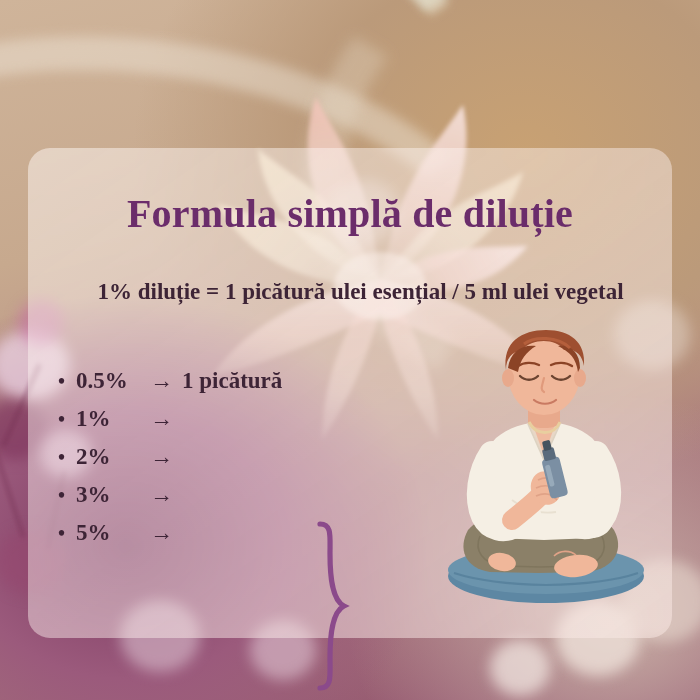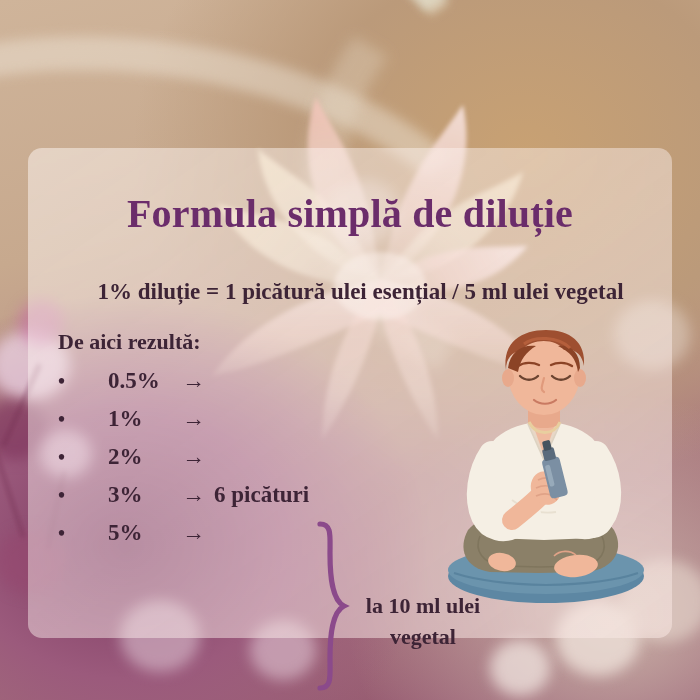--- a/index.html
+++ b/index.html
@@ -81,21 +81,21 @@
     transform:rotate(-14deg); filter:blur(7px);
   }
 
   
   .lotus { position:absolute; left:170px; top:30px; width:420px; height:420px; }
 
   
   .card {
     position:absolute;
     left:28px; top:148px; width:644px; height:490px;
-    border-radius:14px;
+    border-radius:22px;
     background:linear-gradient(145deg, rgba(255,248,244,.50) 0%, rgba(252,240,238,.46) 45%, rgba(250,232,228,.52) 100%);
     backdrop-filter:blur(1px);
   }
 
   .title {
     position:absolute; left:0; right:0; top:42px;
     text-align:center;
     font-size:40px; font-weight:700;
     color:#6b2d6b;
     letter-spacing:.2px;
@@ -117,21 +117,21 @@
 
   .list { position:absolute; left:30px; top:220px; width:280px; }
   .row {
     display:flex; align-items:baseline;
     height:38px;
     font-size:23px; font-weight:700;
     color:#3d2436;
     white-space:nowrap;
   }
   .bullet { width:18px; flex:none; font-size:20px; line-height:1; }
-  .pct { width:74px; flex:none;margin-left:32px; }
+  .pct { width:74px; flex:none; }
   .arrow { width:32px; flex:none; }
   .drops { flex:none; }
 
   .brace { position:absolute; left:282px; top:372px; width:46px; height:172px; }
 
   .brace-label {
     position:absolute; left:310px; top:442px; width:170px;
     text-align:center;
     font-size:22px; font-weight:700;
     color:#3d2436;
@@ -206,56 +206,54 @@
   <div class="stem st2"></div>
   <div class="stem st3"></div>
 </div>
 
 <div class="card">
 
   <div class="title">Formula simplă de diluție</div>
 
   <div class="subtitle">1% diluție = 1 picătură ulei esențial / 5 ml ulei vegetal</div>
 
-  <div class="lead">De aici rezultă:</div>
 
   <div class="list">
     <div class="row">
       <span class="bullet">•</span>
       <span class="pct">0.5%</span>
       <span class="arrow">→</span>
+      <span class="drops">1 picătură</span>
     </div>
     <div class="row">
       <span class="bullet">•</span>
       <span class="pct">1%</span>
       <span class="arrow">→</span>
     </div>
     <div class="row">
       <span class="bullet">•</span>
       <span class="pct">2%</span>
       <span class="arrow">→</span>
     </div>
     <div class="row">
       <span class="bullet">•</span>
       <span class="pct">3%</span>
       <span class="arrow">→</span>
-      <span class="drops">6 picături</span>
     </div>
     <div class="row">
       <span class="bullet">•</span>
       <span class="pct">5%</span>
       <span class="arrow">→</span>
     </div>
   </div>
 
   <svg class="brace" viewBox="0 0 46 172" fill="none">
     <path d="M10 4 C22 4 20 16 20 34 C20 56 22 80 34 86 C22 92 20 116 20 138 C20 156 22 168 10 168" stroke="#8b4a8b" stroke-width="5.2" stroke-linecap="round" fill="none"></path>
   </svg>
 
-  <div class="brace-label">la 10 ml ulei vegetal</div>
 </div>
 
 <svg class="figure" viewBox="0 0 230 280">
   <g>
 
     <ellipse cx="118" cy="246" rx="98" ry="27" fill="#5d87a3"></ellipse>
     <ellipse cx="118" cy="240" rx="98" ry="24" fill="#6b94ad"></ellipse>
     <path d="M26 243 Q60 254 118 255 Q178 254 210 243" stroke="#4d7895" stroke-width="2" fill="none" opacity=".6"></path>
 
     <path d="M40 200 C30 218 36 238 62 242 L110 243 L160 242 C188 238 196 218 186 200

